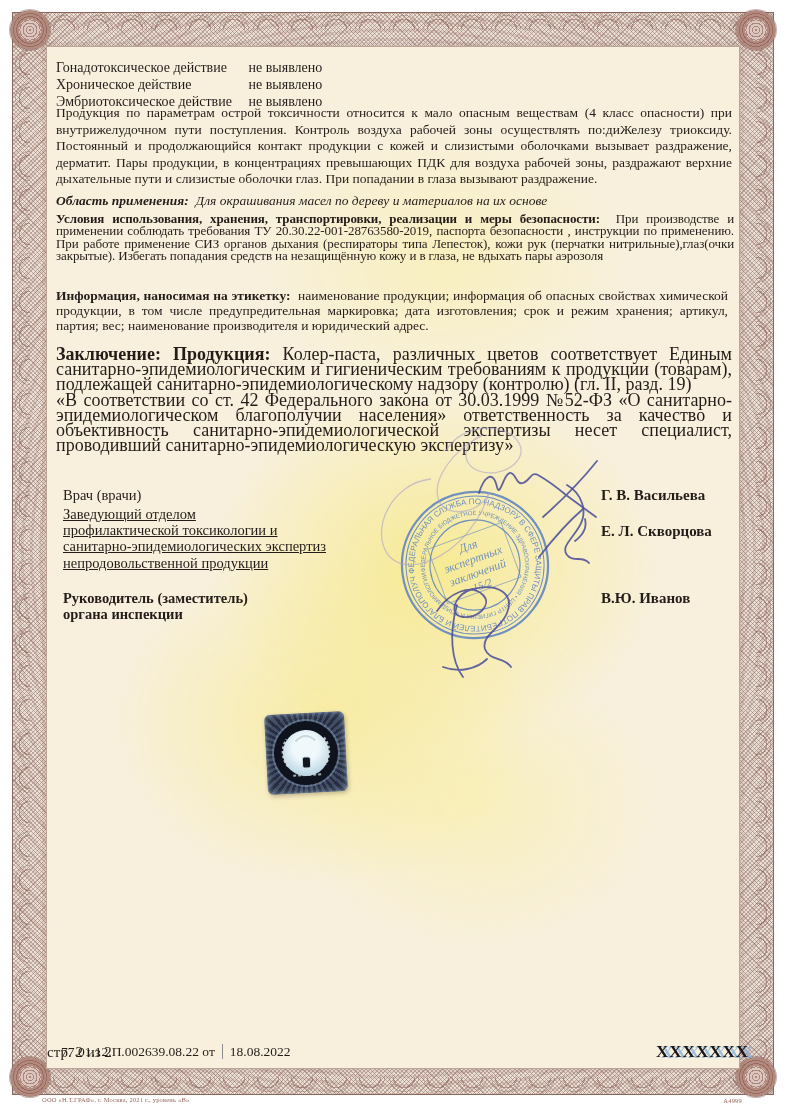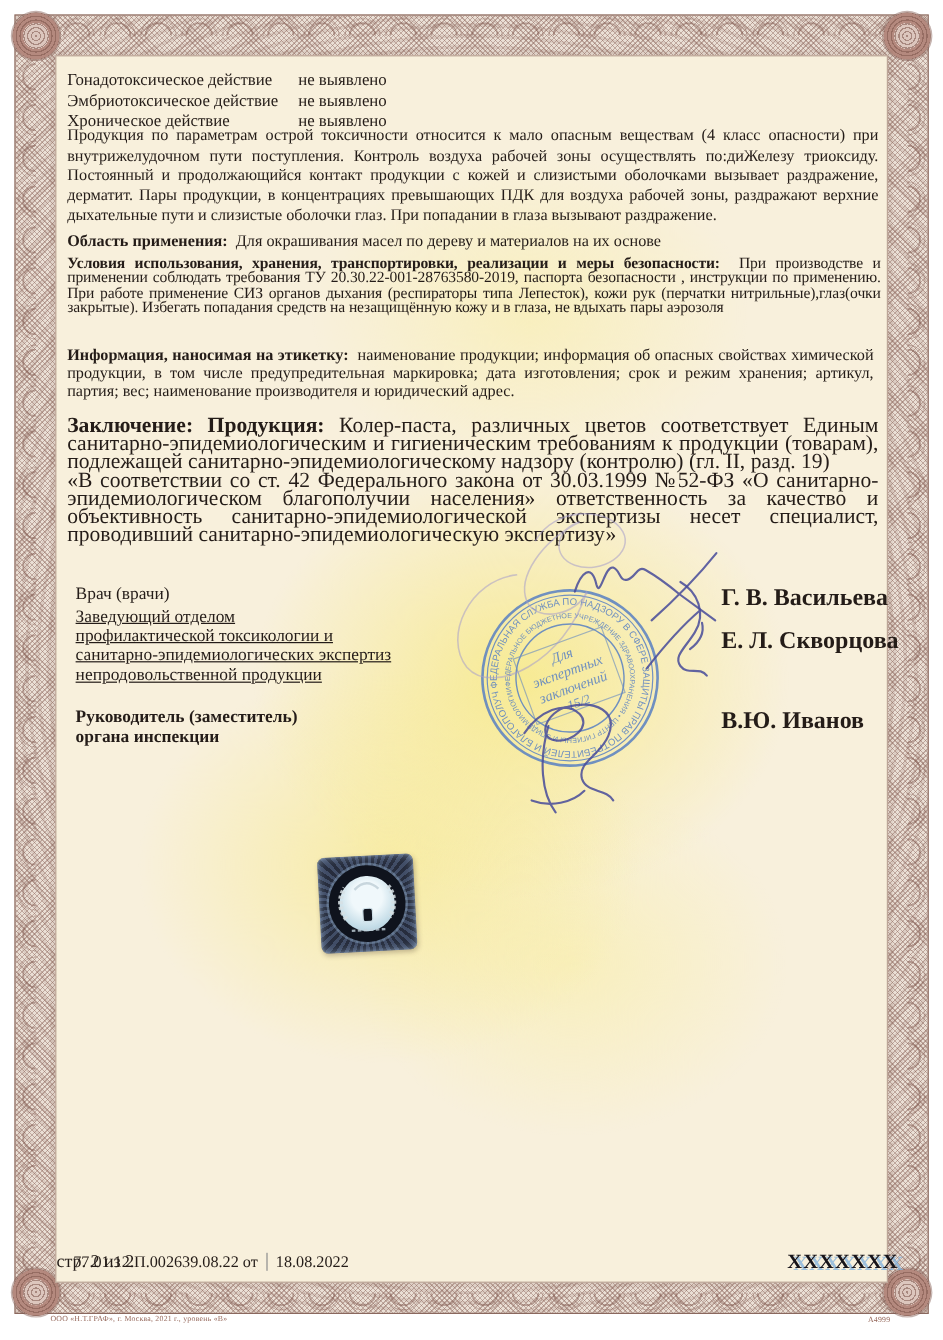--- a/index.html
+++ b/index.html
@@ -47,31 +47,31 @@
       radial-gradient(ellipse 250px 200px at 62% 74%, rgba(249,238,150,.45), transparent 72%),
       #f8f0dc;}
 
   
   .abs{position:absolute;}
   .tox-table{left:9px;top:12px;font-size:14px;line-height:17px;}
   .tox-row{white-space:nowrap;}
   .tox-label{display:inline-block;width:189px;}
   .para{margin:0;text-align:justify;}
   .p-tox{left:9px;top:58px;width:676px;font-size:13.5px;line-height:16.6px;}
-  .p-scope{left:9px;top:145px;width:676px;font-size:13.5px;line-height:17px;text-align:left;}
+  .p-scope{left:9px;top:145px;width:676px;font-size:13.5px;line-height:17px;text-align:left;font-style:italic;}
   .p-usage{left:9px;top:166px;width:678px;font-size:13px;line-height:12.4px;letter-spacing:-.1px;}
   .p-info{left:9px;top:242px;width:672px;font-size:13.5px;line-height:14.8px;font-family:Liberation Serif, serif;}
   .p-concl{left:9px;top:300px;width:676px;font-size:18px;line-height:15.2px;}
   .p-concl p{margin:0;text-align:justify;}
   b{font-weight:bold;}
 
   
   .sig-title{left:16px;font-size:14.5px;line-height:16.2px;}
   .sig-title span{display:block;}
-  .sig-name{left:554px;font-size:20px;font-weight:bold;white-space:nowrap;}
+  .sig-name{left:554px;font-size:15px;font-weight:bold;white-space:nowrap;}
   .sig-bold span{font-weight:bold;}
 
   
   .stamp{left:340px;top:430px;opacity:.88;}
   .ink{pointer-events:none;}
 
   
   .hologram{left:219px;top:666px;width:80px;height:80px;transform:rotate(-3deg);border-radius:6px;
     background:
       radial-gradient(circle at 50% 50%, rgba(170,200,230,.28), transparent 62%),
@@ -114,25 +114,25 @@
   </div>
 
   <div class="paper">
 
     <div class="abs tox-table">
       <div class="tox-row">
         <span class="tox-label">Гонадотоксическое действие</span>
         <span class="tox-value">не выявлено</span>
       </div>
       <div class="tox-row">
+        <span class="tox-label">Хроническое действие</span>
+        <span class="tox-value">не выявлено</span>
+      </div>
+      <div class="tox-row">
         <span class="tox-label">Эмбриотоксическое действие</span>
-        <span class="tox-value">не выявлено</span>
-      </div>
-      <div class="tox-row">
-        <span class="tox-label">Хроническое действие</span>
         <span class="tox-value">не выявлено</span>
       </div>
     </div>
 
     <p class="abs para p-tox">Продукция по параметрам острой токсичности относится к мало опасным веществам (4 класс опасности) при внутрижелудочном пути поступления. Контроль воздуха рабочей зоны осуществлять по:диЖелезу триоксиду. Постоянный и продолжающийся контакт продукции с кожей и слизистыми оболочками вызывает раздражение, дерматит. Пары продукции, в концентрациях превышающих ПДК для воздуха рабочей зоны, раздражают верхние дыхательные пути и слизистые оболочки глаз. При попадании в глаза вызывают раздражение.</p>
 
     <p class="abs para p-scope">
       <b>Область применения:</b>&nbsp;
       <span>Для окрашивания масел по дереву и материалов на их основе</span>
     </p>

